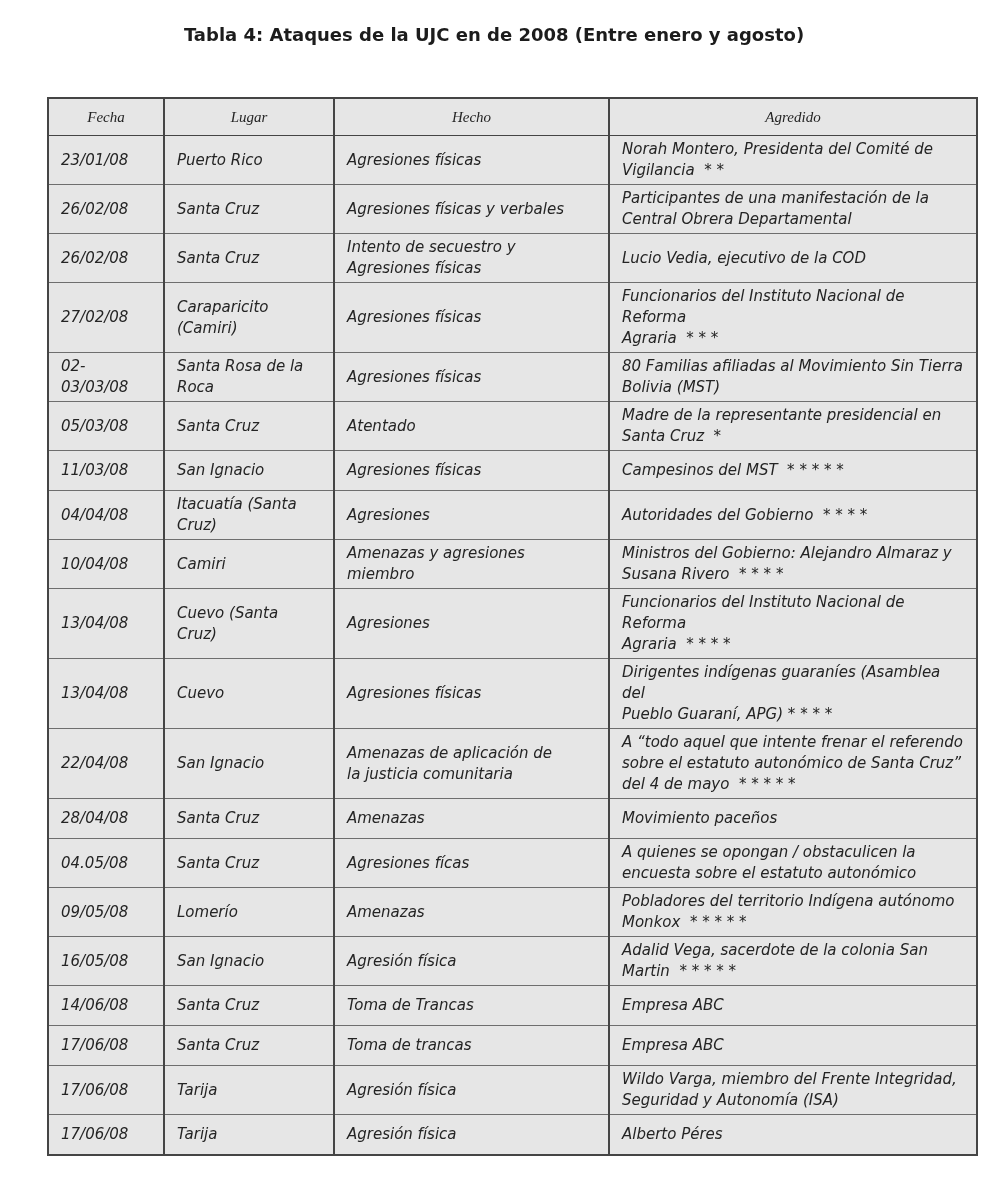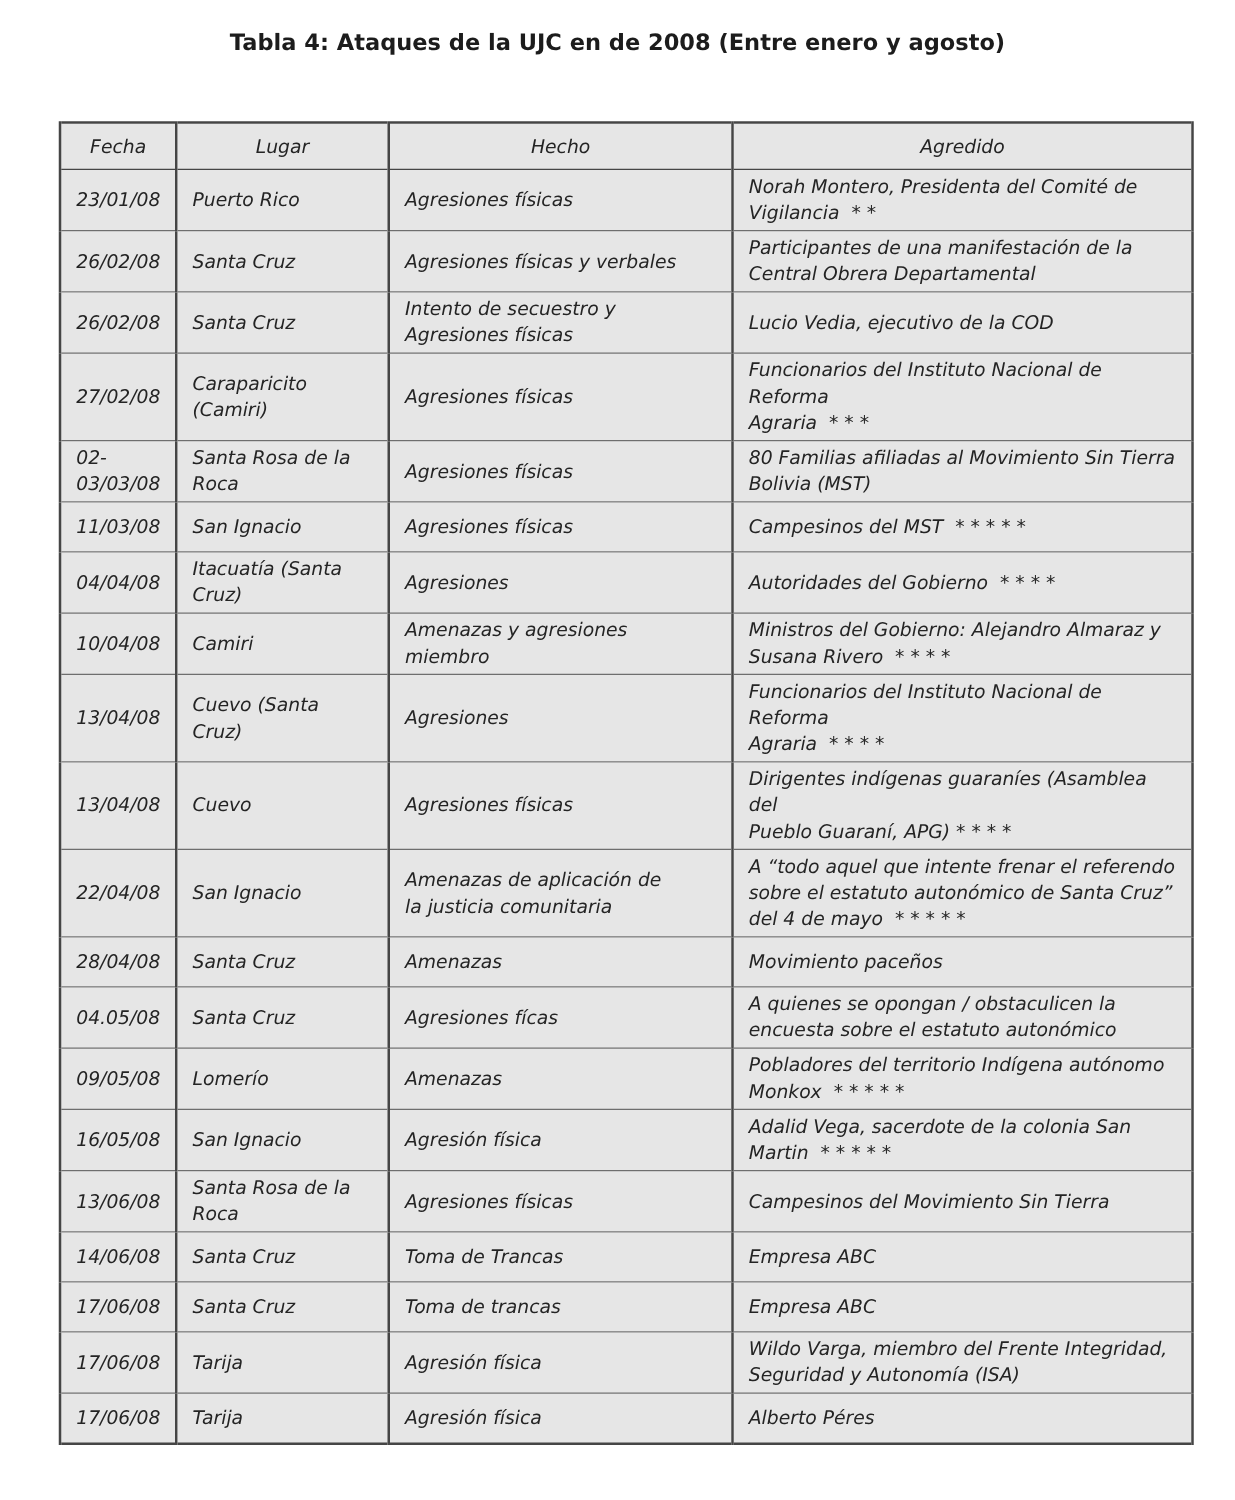--- a/index.html
+++ b/index.html
@@ -48,27 +48,28 @@
     vertical-align: middle;
     white-space: pre-wrap;
     padding: 3px 12px;
     overflow: hidden;
   }
   table.attacks th {
     text-align: center;
     font-weight: normal;
     height: 30px;
     border-bottom: 1px solid #454545;
+    font-family: Liberation Serif, serif;
   }
   table.attacks td {
     text-align: left;
     height: 33px;
   }
   table.attacks { border: 2px solid #454545; }
-  .col-fecha   { width: 93px; }
+  .col-fecha   { width: 116px; }
   .col-lugar   { width: 170px; }
   .col-hecho   { width: 275px; }
   .col-agredido{ width: 368px; }
 </style>
 </head>
 <body>
 
 <h1 class="doc-title">Tabla 4: Ataques de la UJC en de 2008 (Entre enero y agosto)</h1>
 
 <div class="table-wrap">
@@ -120,20 +121,27 @@
         <tr>
           <td class="col-fecha">02-
 03/03/08</td>
           <td class="col-lugar">Santa Rosa de la
 Roca</td>
           <td class="col-hecho">Agresiones físicas</td>
           <td class="col-agredido">80 Familias afiliadas al Movimiento Sin Tierra
 Bolivia (MST)</td>
         </tr>
         <tr>
+          <td class="col-fecha">05/03/08</td>
+          <td class="col-lugar">Santa Cruz</td>
+          <td class="col-hecho">Atentado</td>
+          <td class="col-agredido">Madre de la representante presidencial en
+Santa Cruz  *</td>
+        </tr>
+        <tr>
           <td class="col-fecha">11/03/08</td>
           <td class="col-lugar">San Ignacio</td>
           <td class="col-hecho">Agresiones físicas</td>
           <td class="col-agredido">Campesinos del MST  * * * * *</td>
         </tr>
         <tr>
           <td class="col-fecha">04/04/08</td>
           <td class="col-lugar">Itacuatía (Santa
 Cruz)</td>
           <td class="col-hecho">Agresiones</td>
@@ -191,27 +199,20 @@
 Monkox  * * * * *</td>
         </tr>
         <tr>
           <td class="col-fecha">16/05/08</td>
           <td class="col-lugar">San Ignacio</td>
           <td class="col-hecho">Agresión física</td>
           <td class="col-agredido">Adalid Vega, sacerdote de la colonia San
 Martin  * * * * *</td>
         </tr>
         <tr>
-          <td class="col-fecha">13/06/08</td>
-          <td class="col-lugar">Santa Rosa de la
-Roca</td>
-          <td class="col-hecho">Agresiones físicas</td>
-          <td class="col-agredido">Campesinos del Movimiento Sin Tierra</td>
-        </tr>
-        <tr>
           <td class="col-fecha">14/06/08</td>
           <td class="col-lugar">Santa Cruz</td>
           <td class="col-hecho">Toma de Trancas</td>
           <td class="col-agredido">Empresa ABC</td>
         </tr>
         <tr>
           <td class="col-fecha">17/06/08</td>
           <td class="col-lugar">Santa Cruz</td>
           <td class="col-hecho">Toma de trancas</td>
           <td class="col-agredido">Empresa ABC</td>

